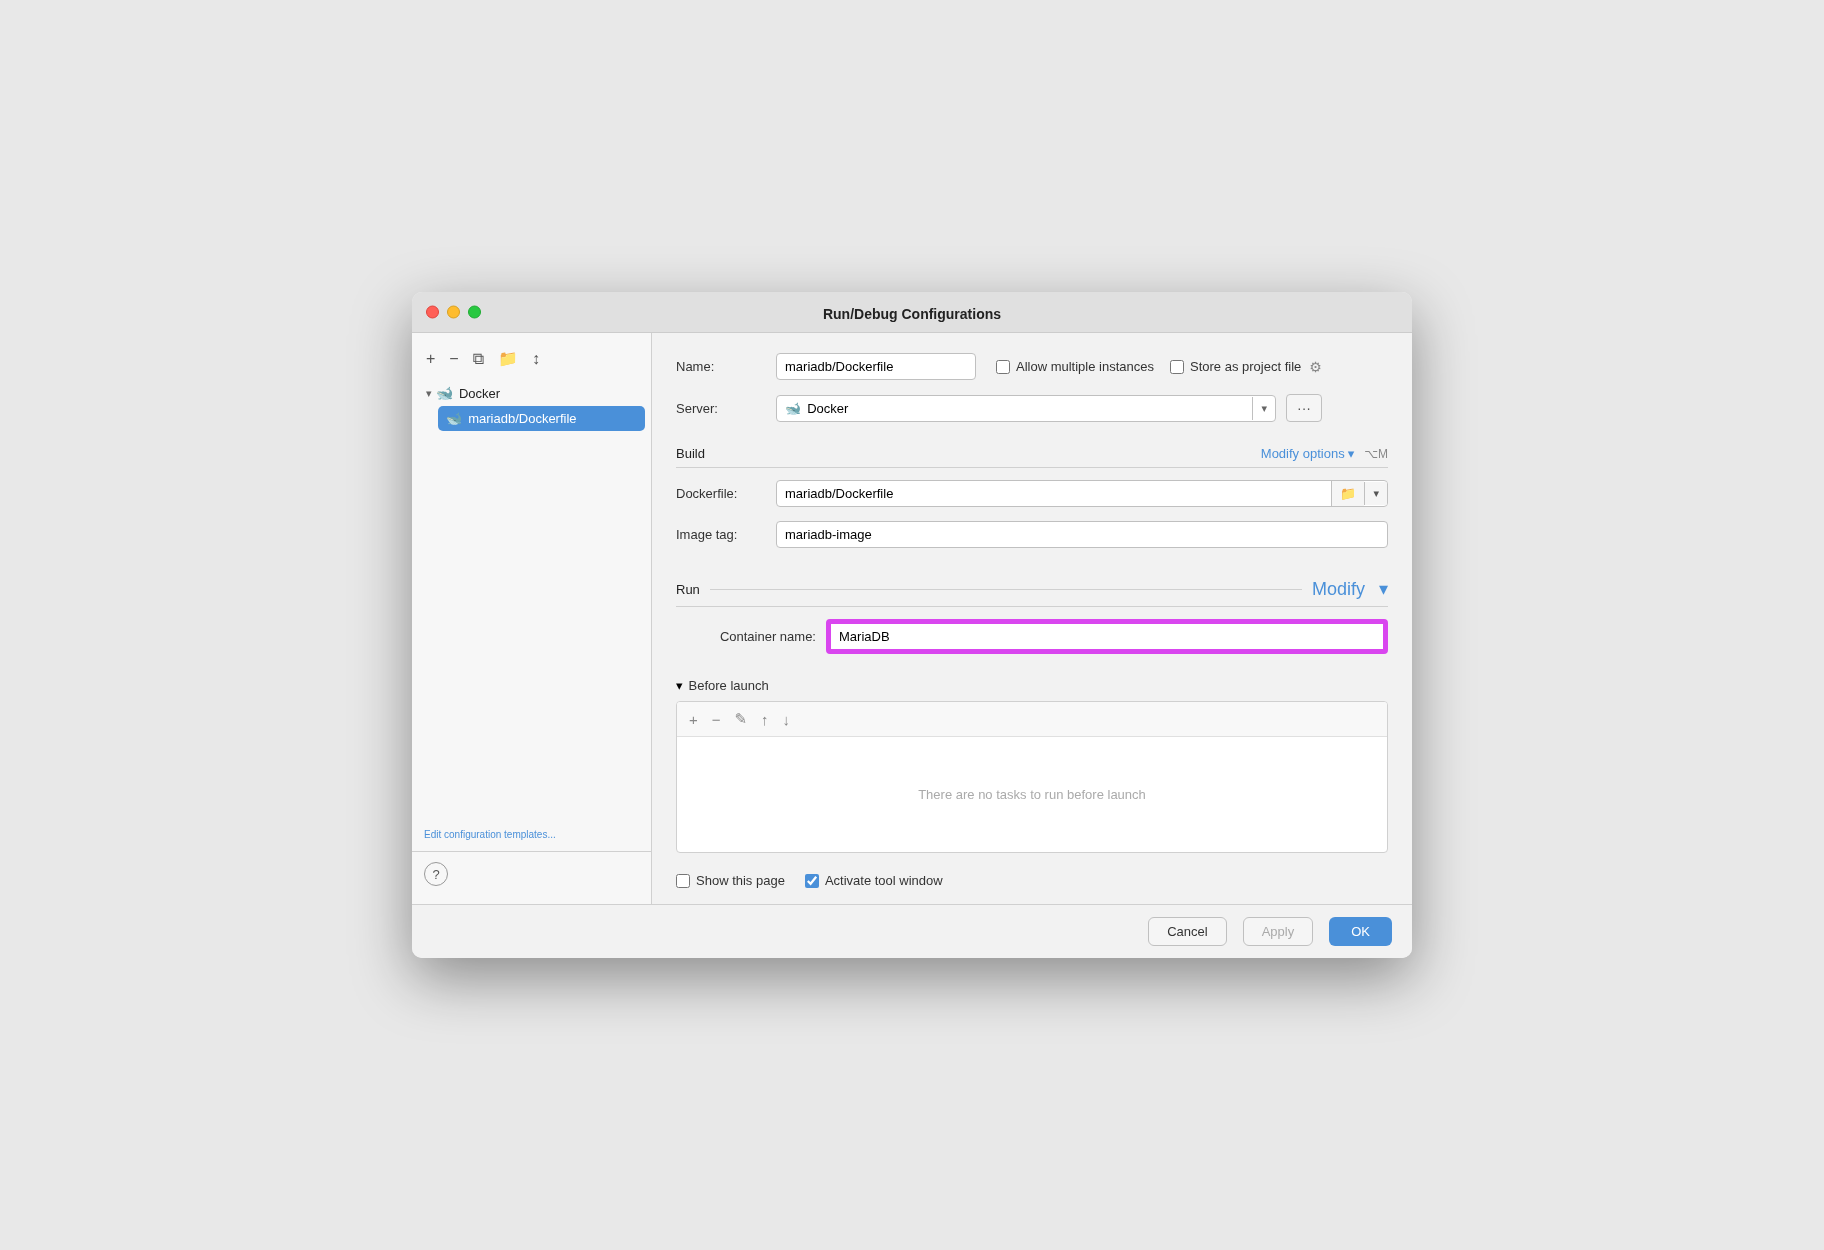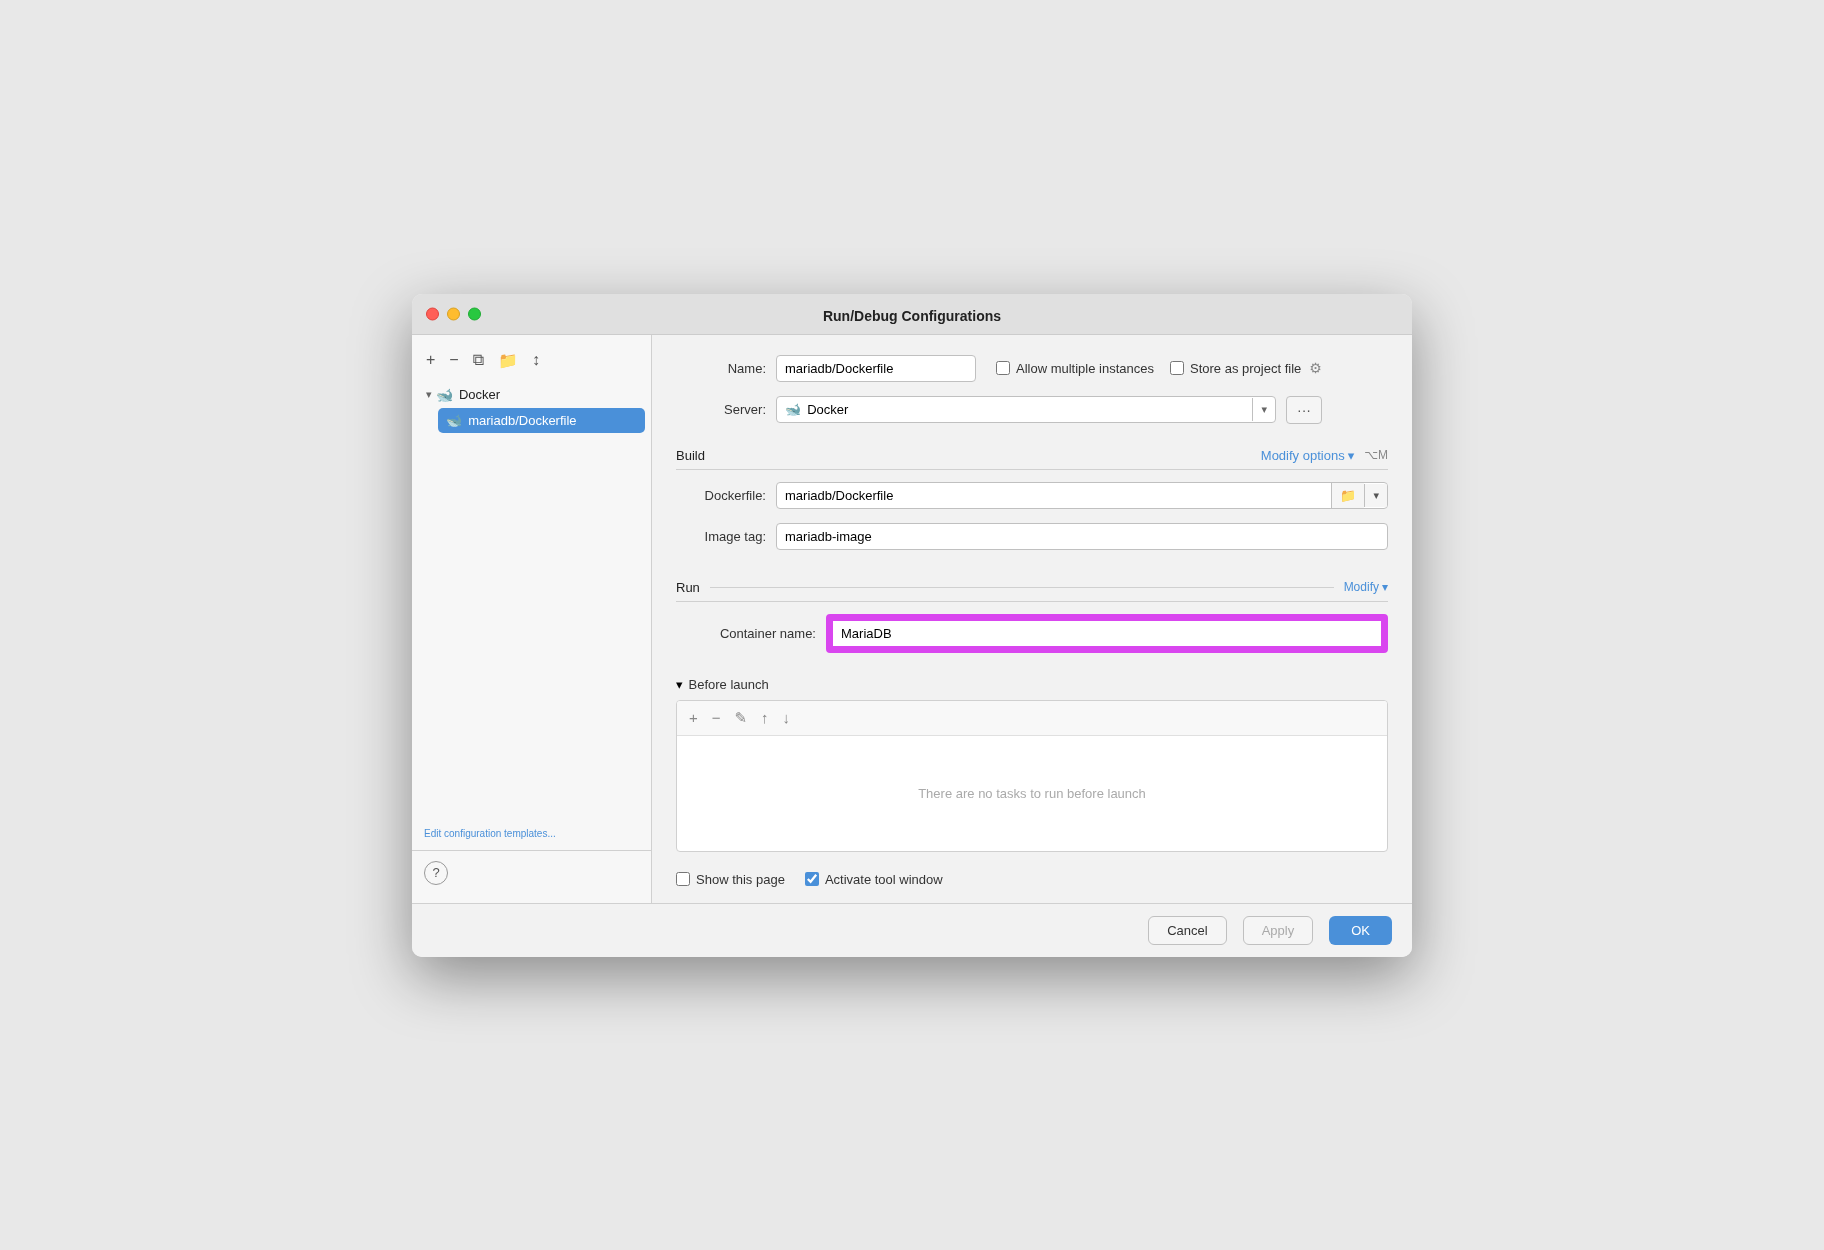--- a/index.html
+++ b/index.html
@@ -151,21 +151,20 @@
     
     .form-row {
       display: flex;
       align-items: center;
       margin-bottom: 14px;
       gap: 10px;
     }
     .form-label {
       color: #333;
       min-width: 90px;
-      text-align: right;
       font-size: 13px;
     }
     .form-input {
       border: 1px solid #c0c0c0;
       border-radius: 4px;
       padding: 5px 8px;
       font-size: 13px;
       background: #fff;
       outline: none;
     }
@@ -307,43 +306,43 @@
       justify-content: space-between;
       margin: 16px 0 12px 0;
       border-bottom: 1px solid #d0d0d0;
       padding-bottom: 6px;
     }
     .modify-btn {
       background: none;
       border: none;
       color: #4a90d9;
       cursor: pointer;
-      font-size: 12px;
-      display: flex;
-      align-items: center;
-      gap: 3px;
+      font-size: 18px;
+      display: flex;
+      align-items: center;
+      gap: 14px;
     }
 
     
     .container-form-row {
       display: flex;
       align-items: center;
       gap: 10px;
       margin-left: 20px;
       margin-bottom: 14px;
     }
     .container-label {
       min-width: 120px;
       text-align: right;
       font-size: 13px;
       color: #333;
     }
     .container-input {
       flex: 1;
-      border: 7px solid #d946ef;
+      border: 5px solid #d946ef;
       border-radius: 4px;
       padding: 5px 8px;
       font-size: 13px;
       background: #fff;
       outline: none;
     }
 
     
     .before-launch-section {
       margin-top: 10px;

